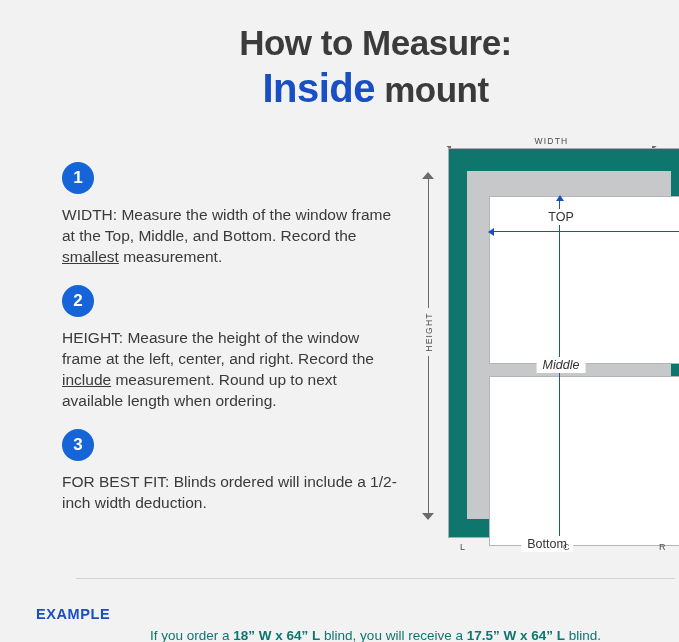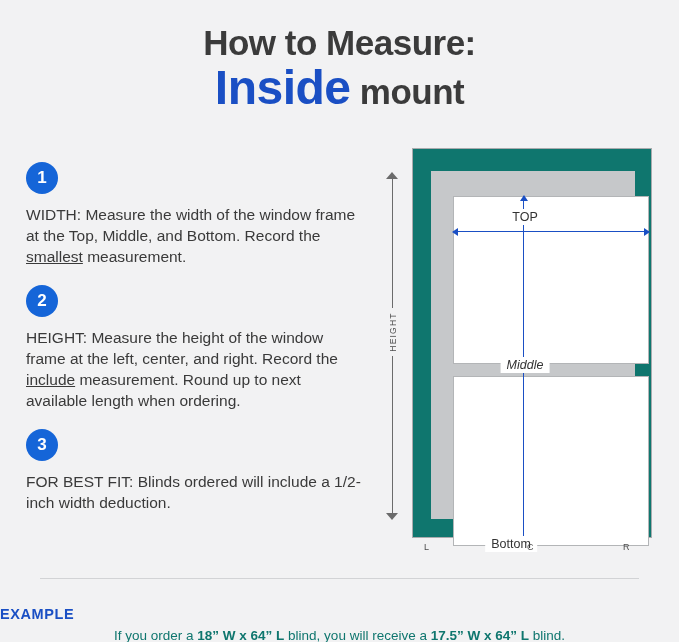--- a/index.html
+++ b/index.html
@@ -12,20 +12,21 @@
     background: #f2f2f3;
     font-family: "Liberation Sans", sans-serif;
     color: #333333;
     overflow: hidden;
     position: relative;
   }
   #page {
     position: relative;
     width: 552px;
     height: 642px;
+    margin-left: 36px;
   }
 
   
   .title-block {
     position: absolute;
     top: 22px;
     left: 0;
     width: 679px;
     text-align: center;
   }
@@ -38,21 +39,21 @@
   }
   .title-line2 {
     font-size: 35px;
     font-weight: bold;
     color: #3b3b3b;
     letter-spacing: -0.5px;
     line-height: 48px;
   }
   .title-accent {
     color: #1a4fc4;
-    font-size: 48px;
+    font-size: 40px;
     font-weight: bold;
   }
 
   
   .steps {
     position: absolute;
     top: 162px;
     left: 26px;
     width: 350px;
   }
@@ -339,20 +340,26 @@
 
     <div class="step">
       <div class="badge">3</div>
       <div class="step-text"><span class="lead">FOR BEST FIT:</span><span> Blinds ordered will include a 1/2-inch width deduction.</span></div>
     </div>
 
   </div>
 
   <div class="diagram">
 
+    <div class="width-arrow">
+      <div class="wa-line"></div>
+      <div class="wa-left"></div>
+      <div class="wa-right"></div>
+      <div class="wa-label"><span>WIDTH</span></div>
+    </div>
 
     <div class="height-arrow">
       <div class="ha-line"></div>
       <div class="ha-top"></div>
       <div class="ha-bottom"></div>
       <div class="ha-label"><span>HEIGHT</span></div>
     </div>
 
     <div class="frame">
       <div class="frame-inner">

